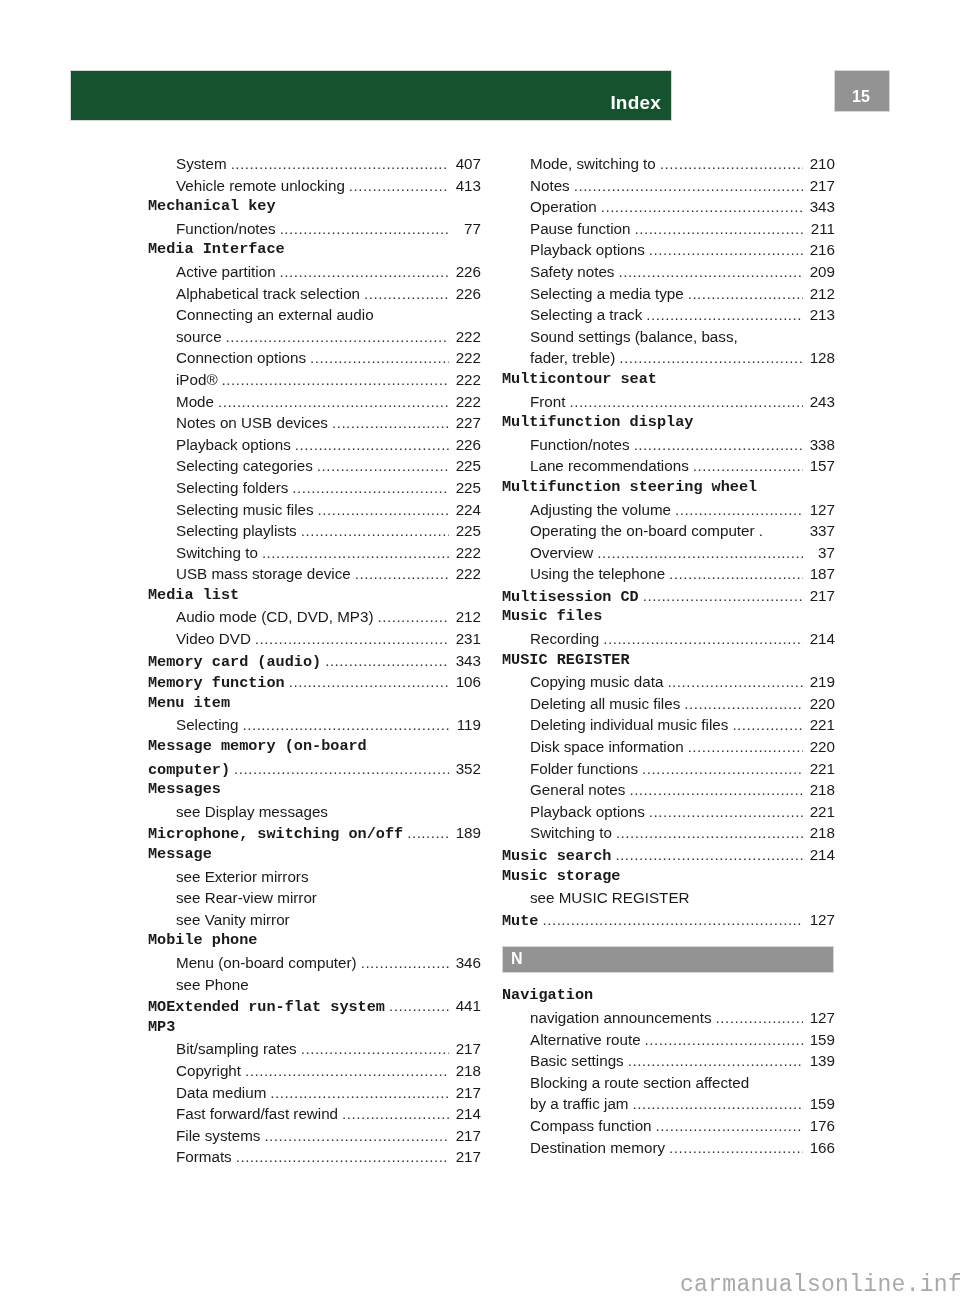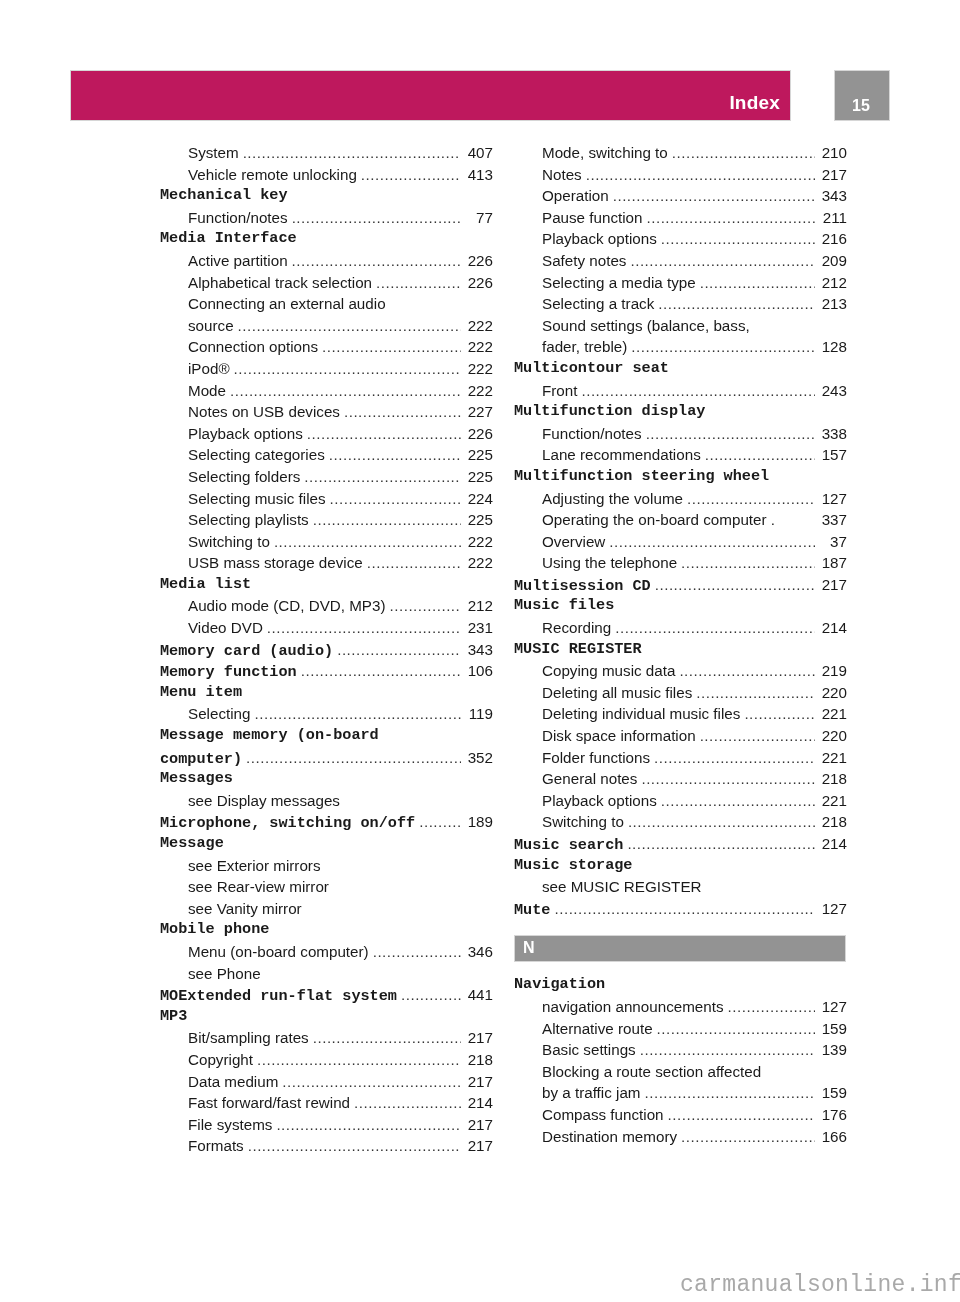--- a/index.html
+++ b/index.html
@@ -12,58 +12,57 @@
       height: 1302px;
       position: relative;
       overflow: hidden;
       font-family: "Liberation Sans", "DejaVu Sans", sans-serif;
       color: #1a1a1a;
     }
     .header-bar {
       position: absolute;
       left: 70px;
       top: 70px;
-      width: 721px;
+      width: 602px;
       height: 51px;
-      background: #be185d;
+      background: #14532d;
       border: 1px solid #d6d6d6;
       box-sizing: border-box;
     }
     .header-title {
       position: absolute;
       right: 10px;
       bottom: 6px;
       color: #ffffff;
       font-weight: bold;
       font-size: 19px;
       letter-spacing: 0.2px;
     }
     .header-page {
       position: absolute;
       left: 834px;
       top: 70px;
       width: 56px;
-      height: 51px;
+      height: 42px;
       background: #939393;
       border: 1px solid #d6d6d6;
       box-sizing: border-box;
     }
     .header-page span {
       position: absolute;
       left: 17px;
       bottom: 5px;
       color: #ffffff;
       font-weight: bold;
       font-size: 16px;
     }
     .column {
       position: absolute;
-      top: 142px;
+      top: 153px;
       width: 333px;
-      margin-left: 12px;
     }
     .col-left { left: 148px; }
     .col-right { left: 502px; }
     .entry {
       font-size: 15.2px;
       line-height: 21.6px;
       height: 21.6px;
       display: flex;
       align-items: baseline;
       white-space: nowrap;

